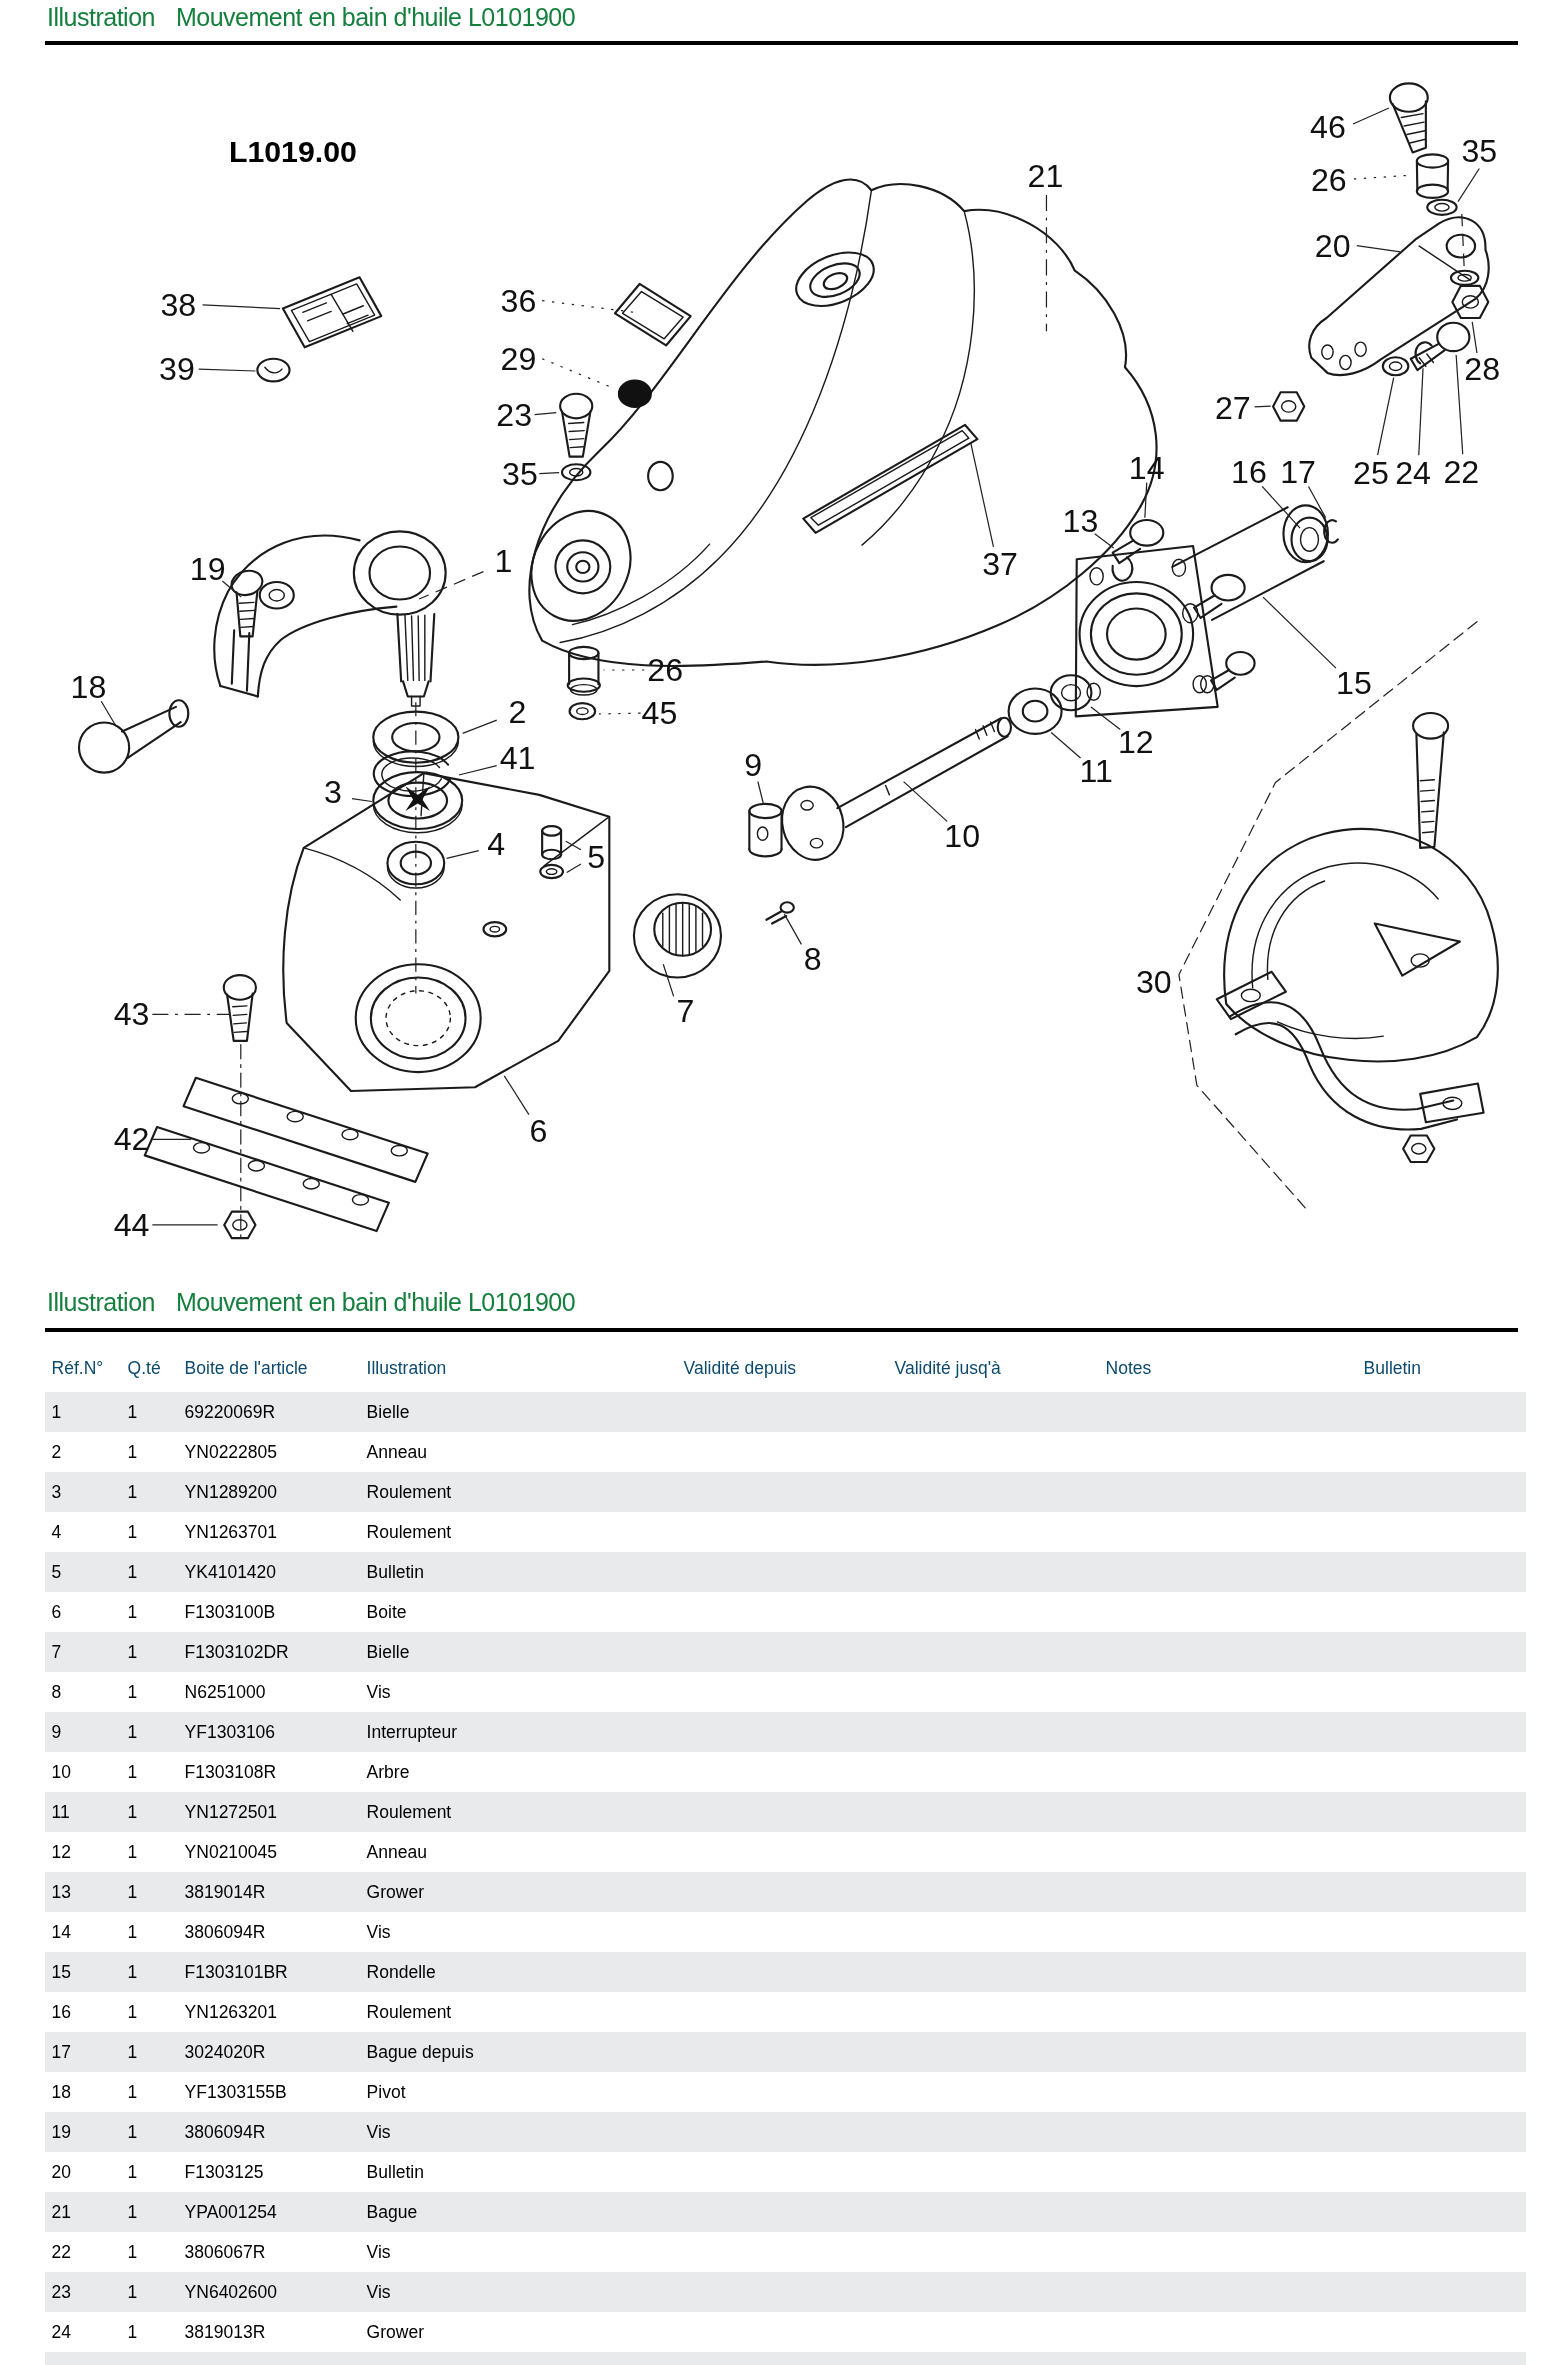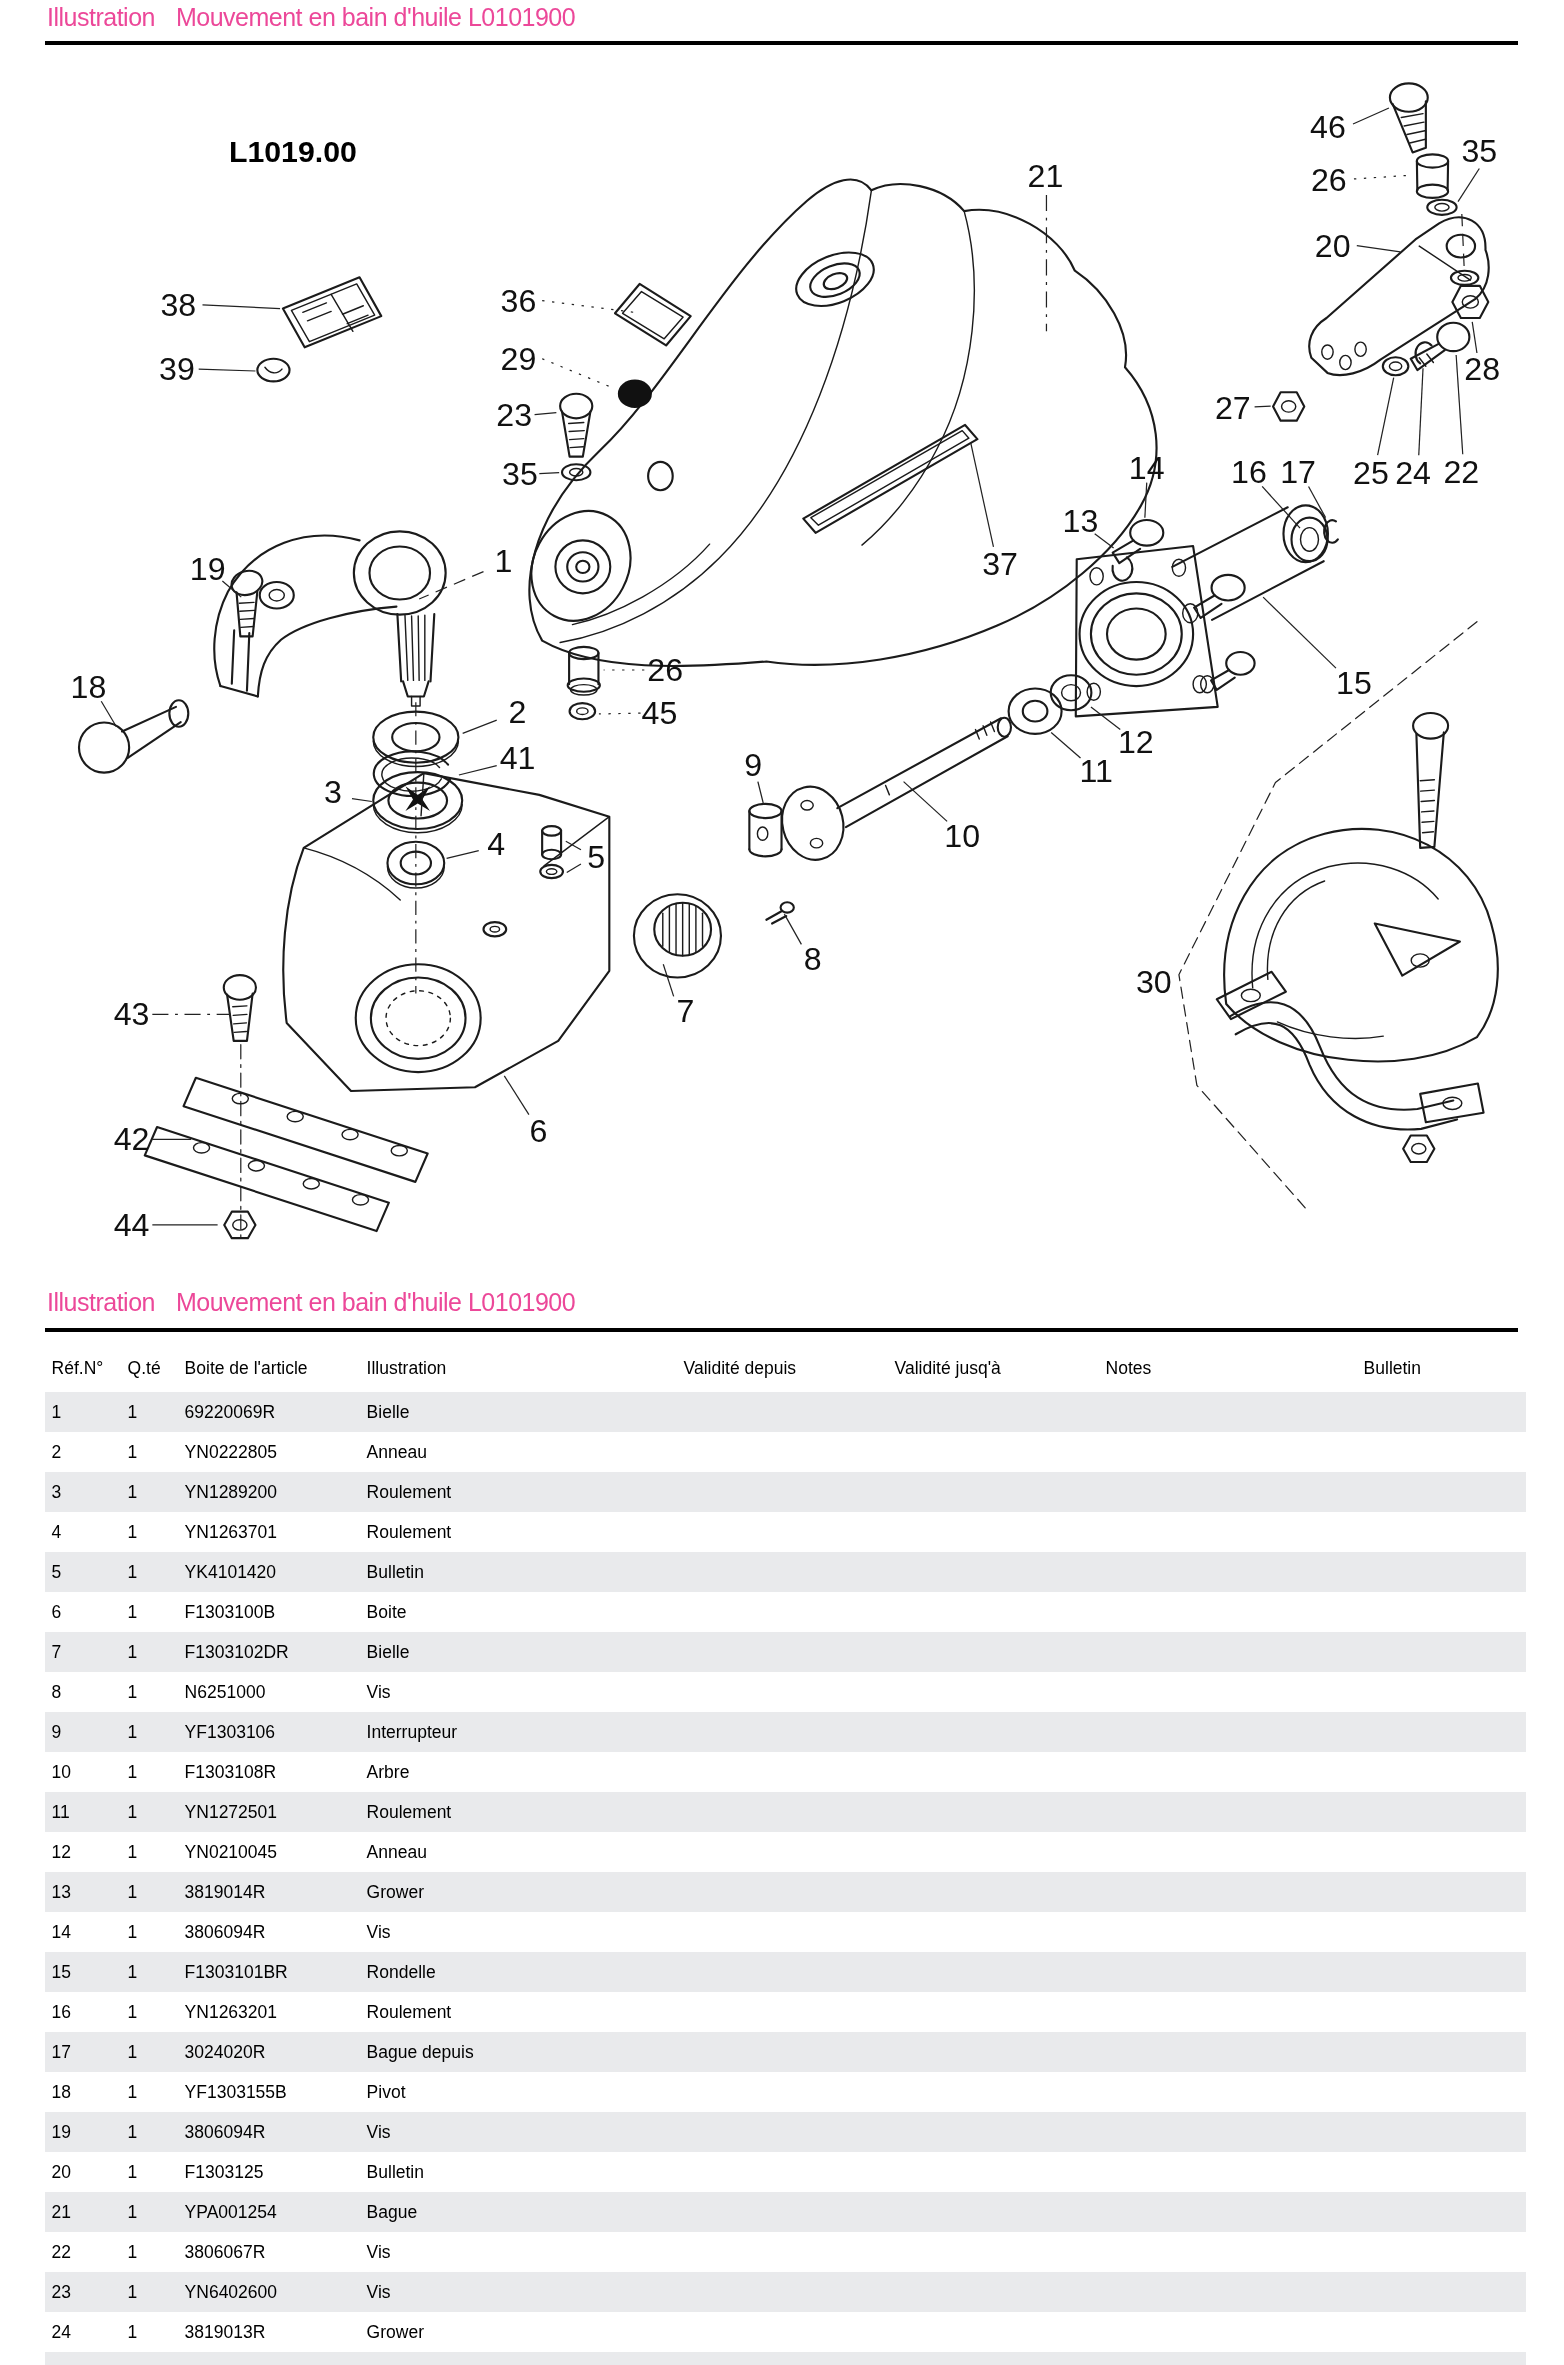--- a/index.html
+++ b/index.html
@@ -1,34 +1,34 @@
 <!DOCTYPE html>
 <html style="font-size:7.6px"><head>
 <meta charset="utf-8">
 <style>
   html,body{margin:0;padding:0;}
   body{width:1564px;height:3105px;background:#fff;position:relative;overflow:hidden;
        font-family:"Liberation Sans", sans-serif;color:#000;}
-  .title{position:absolute;left:47px;font-size:25px;letter-spacing:-0.5px;white-space:nowrap;color:#ec4899;}
+  .title{position:absolute;left:47px;font-size:25px;letter-spacing:-0.5px;white-space:nowrap;color:#15803d;}
   .title .gap{display:inline-block;width:21px;}
   #title1{top:2.8px;}
   #title2{top:1288px;}
   .rule{position:absolute;left:45px;width:1473px;height:4.3px;background:#000;}
   #rule1{top:41px;}
   #rule2{top:1328px;}
   #diagram{position:absolute;top:0;left:0;}
   #diagram .part{fill:none;stroke:#1b1b1b;stroke-width:4.5;stroke-linejoin:round;stroke-linecap:round;}
   #diagram .thin{stroke-width:3;}
   #diagram .fillb{fill:#111;stroke:none;}
   #diagram .lead{stroke:#222;stroke-width:2.6;fill:none;}
   #diagram .lbl{font-family:"Liberation Sans",sans-serif;font-size:68px;fill:#111;
                 text-anchor:middle;dominant-baseline:central;}
   #diagram .code{font-family:"Liberation Sans",sans-serif;font-size:64px;font-weight:bold;fill:#000;}
   
-  #thead{position:absolute;top:1348px;left:45px;width:1481px;font-size:17.5px;color:#000000;}
+  #thead{position:absolute;top:1348px;left:45px;width:1481px;font-size:17.5px;color:#0c4a6e;}
   .grid8{display:grid;grid-template-columns:76px 57px 182px 317px 211px 211px 258px 1fr;
          box-sizing:border-box;padding-left:6.6px;}
   #thead .grid8{padding-top:10.4px;}
   #tbody{position:absolute;top:1392px;left:45px;width:1481px;font-size:17.5px;}
   .trow{min-height:40px;box-sizing:border-box;padding-top:9.5px;line-height:21px;}
   .trow.alt{background:#e9eaec;}
   .cell{white-space:pre-line;padding-right:4.7px;}
 </style>
 </head>
 <body>

